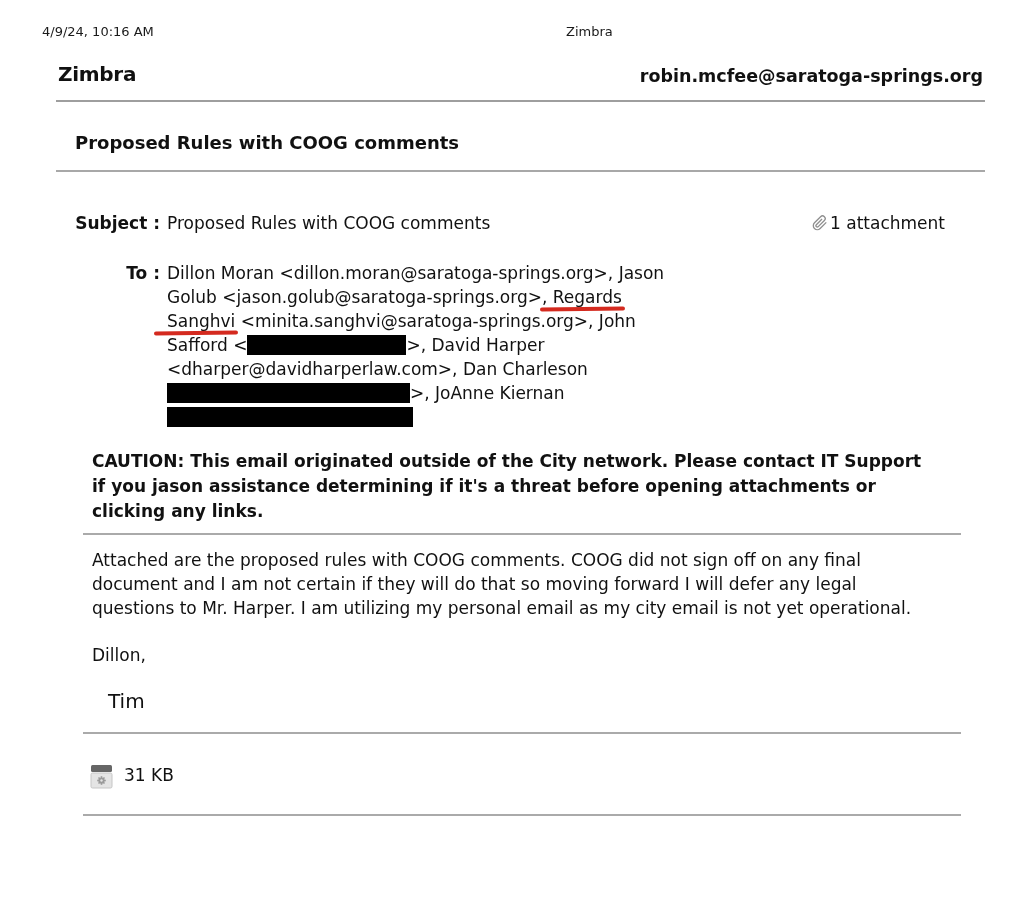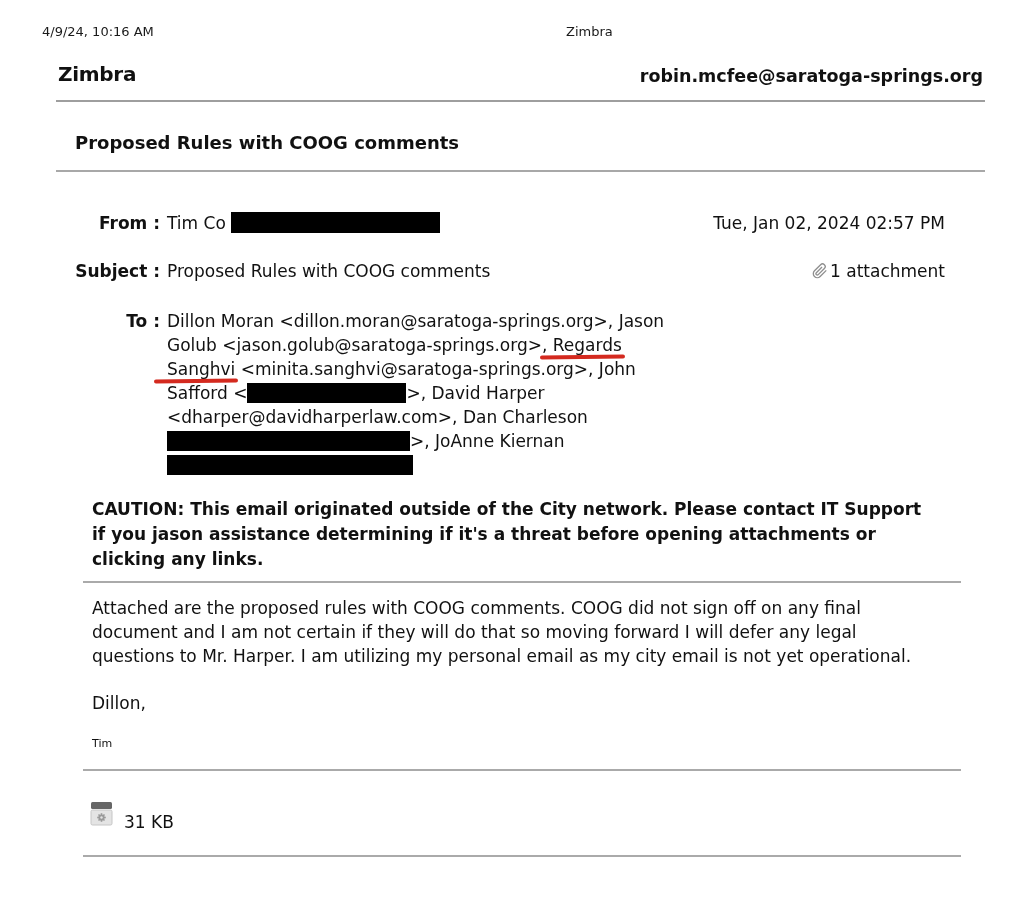--- a/index.html
+++ b/index.html
@@ -38,28 +38,28 @@
                    height:4px; background:var(--red-ul,#d42a1f); border-radius:2px;
                    transform:rotate(-0.8deg); }
 
   .clip-icon { display:inline-block; vertical-align:-2px; margin-right:2px; }
 
   .caution { margin:20px 0 0 36px; width:845px; font-size:17px; font-weight:bold; line-height:25px; }
   .rule-inner { border:none; border-top:2px solid #aaaaaa; margin:9px 0 0 27px; width:878px; }
 
   .body-text { margin:13px 0 0 36px; width:830px; font-size:17px; line-height:24px; }
   .closing { margin:25px 0 0 36px; font-size:17px; }
-  .signature { margin:24px 0 0 36px; font-size:11px; }
+  .signature { margin:24px 0 0 52px; font-size:20px; }
   .rule-sig { margin-top:19px; }
 
   .attachment { margin:27px 0 0 34px; display:flex; align-items:flex-start; }
   .att-icon { flex:none; margin-top:1px; }
   .att-info { margin-left:11px; }
   .att-name { font-size:17px; font-weight:bold; line-height:20px; }
-  .att-size { font-size:17px; line-height:24px; margin-top:12px; }
+  .att-size { font-size:17px; line-height:24px; margin-top:2px; }
   .rule-bottom { margin-top:21px; }
 </style>
 </head>
 <body>
 
 <div class="print-meta">
   <span class="ts">4/9/24, 10:16 AM</span>
   <span class="ttl">Zimbra</span>
 </div>
 
@@ -68,25 +68,20 @@
   <div class="hdr-row">
     <span class="hdr-app">Zimbra</span>
     <span class="hdr-mail">robin.mcfee@saratoga-springs.org</span>
   </div>
 
   <div class="subject-heading">Proposed Rules with COOG comments</div>
   <hr class="rule-wide">
 
   <div class="meta">
 
-    <div class="meta-row">
-      <span class="meta-label">From :</span>
-      <span class="meta-value"><span>Tim Co</span> <span class="redact tall" style="width: 209px;"></span></span>
-      <span class="meta-right">Tue, Jan 02, 2024 02:57 PM</span>
-    </div>
 
     <div class="meta-row">
       <span class="meta-label">Subject :</span>
       <span class="meta-value">Proposed Rules with COOG comments</span>
       <span class="meta-right"><span class="clip-icon"><svg width="16" height="16" viewBox="0 0 24 24">
               <path d="M21.4 11.05l-9.19 9.19a6 6 0 0 1-8.49-8.49l9.19-9.19a4 4 0 0 1 5.66 5.66l-9.2 9.19a2 2 0 0 1-2.83-2.83l8.49-8.48" fill="none" stroke="#8f8f8f" stroke-width="2"></path>
             </svg></span><span>1 attachment</span></span>
     </div>
 
     <div class="meta-row">

